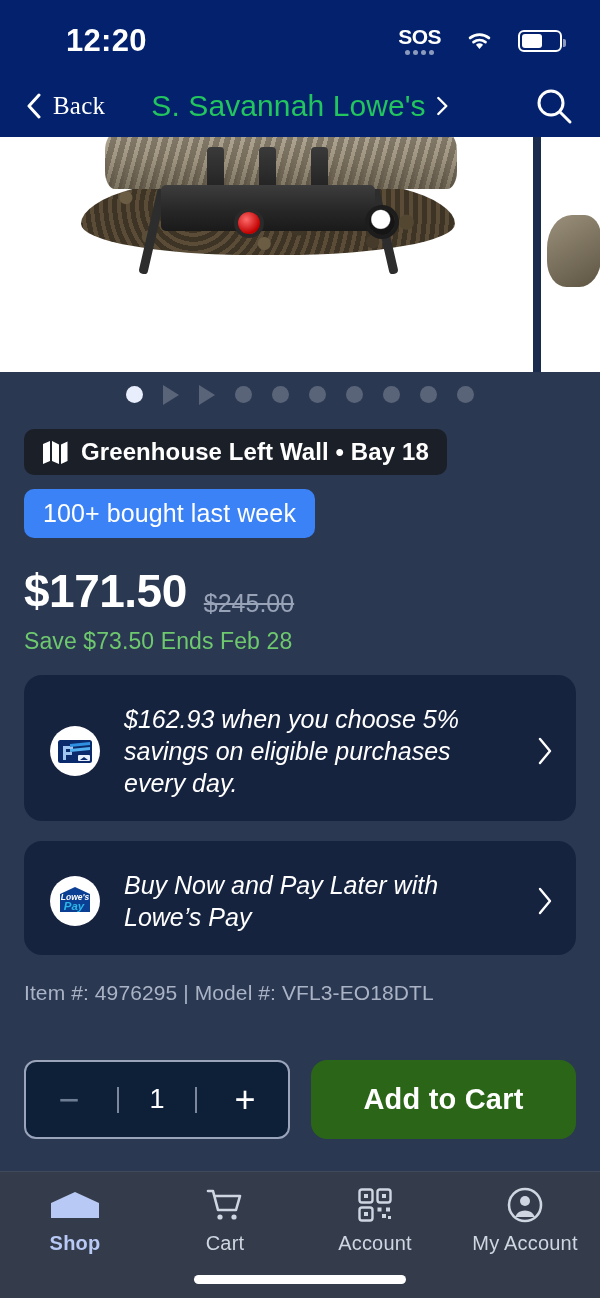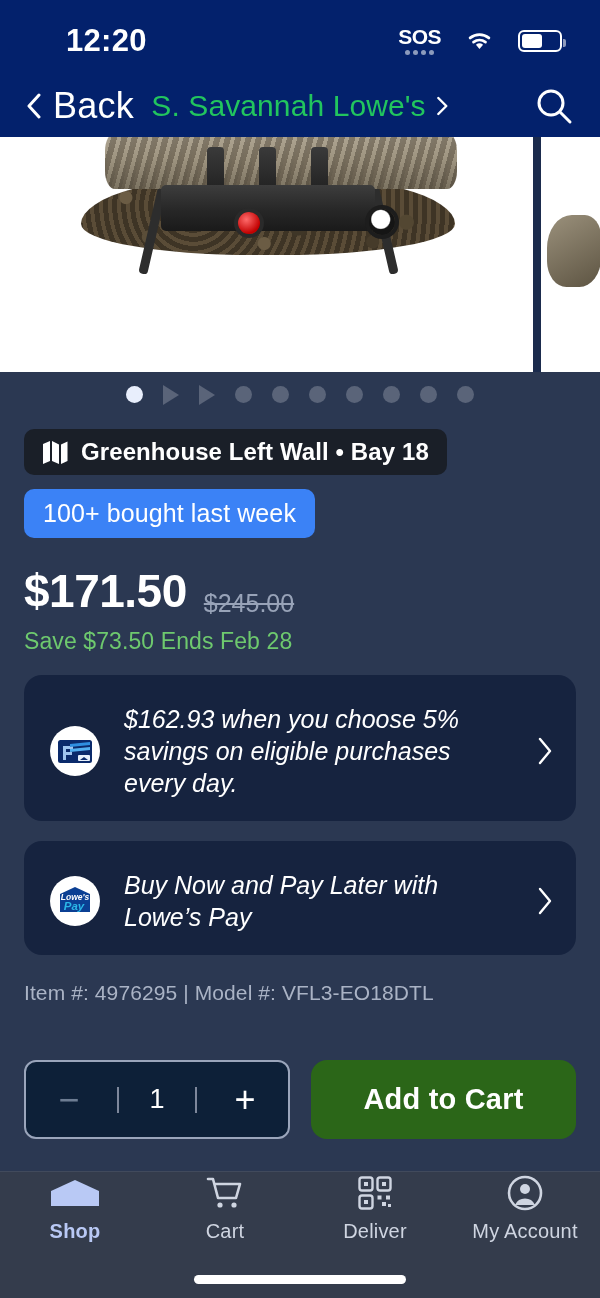--- a/index.html
+++ b/index.html
@@ -102,22 +102,23 @@
     align-items: center;
     gap: 11px;
     cursor: pointer;
   }
   .chev-left {
     width: 16px; height: 26px;
     display: block;
   }
   .nav-back-label {
     color: #ffffff;
-    font-size: 36px;
+    font-size: 25px;
     letter-spacing: 0.2px;
+    font-family: Liberation Serif, serif;
   }
   .nav-store {
     position: absolute;
     left: 50%;
     transform: translateX(-50%);
     display: flex;
     align-items: center;
     gap: 11px;
     cursor: pointer;
     white-space: nowrap;
@@ -435,21 +436,21 @@
   
   .tab-bar {
     position: absolute;
     left: 0; right: 0;
     bottom: 0;
     height: 127px;
     background: #343c4c;
     border-top: 1px solid #414a5c;
     display: flex;
     align-items: flex-start;
-    padding-top: 4px;
+    padding-top: 16px;
   }
   .tab {
     flex: 1;
     display: flex;
     flex-direction: column;
     align-items: center;
     gap: 10px;
     cursor: pointer;
   }
   .tab-icon {
@@ -662,21 +663,21 @@
           <rect x="19.5" y="1.5" width="13" height="13" rx="2.5" fill="none" stroke="#cfd5e1" stroke-width="2.4"></rect>
           <rect x="24" y="6" width="4" height="4" fill="#cfd5e1"></rect>
           <rect x="1.5" y="19.5" width="13" height="13" rx="2.5" fill="none" stroke="#cfd5e1" stroke-width="2.4"></rect>
           <rect x="6" y="24" width="4" height="4" fill="#cfd5e1"></rect>
           <rect x="19.5" y="19.5" width="4" height="4" fill="#cfd5e1"></rect>
           <rect x="28" y="19.5" width="4" height="4" fill="#cfd5e1"></rect>
           <rect x="24" y="26" width="4" height="4" fill="#cfd5e1"></rect>
           <rect x="30" y="28" width="3" height="3" fill="#cfd5e1"></rect>
         </svg>
       </span>
-      <span class="tab-label">Deliver</span>
+      <span class="tab-label">Account</span>
     </div>
 
     <div class="tab">
       <span class="tab-icon">
         <svg width="36" height="36" viewBox="0 0 36 36">
           <circle cx="18" cy="18" r="16" fill="none" stroke="#cfd5e1" stroke-width="2.6"></circle>
           <circle cx="18" cy="14" r="5" fill="#cfd5e1"></circle>
           <path d="M8 30 A11 11 0 0 1 28 30 Z" fill="#cfd5e1"></path>
         </svg>
       </span>

